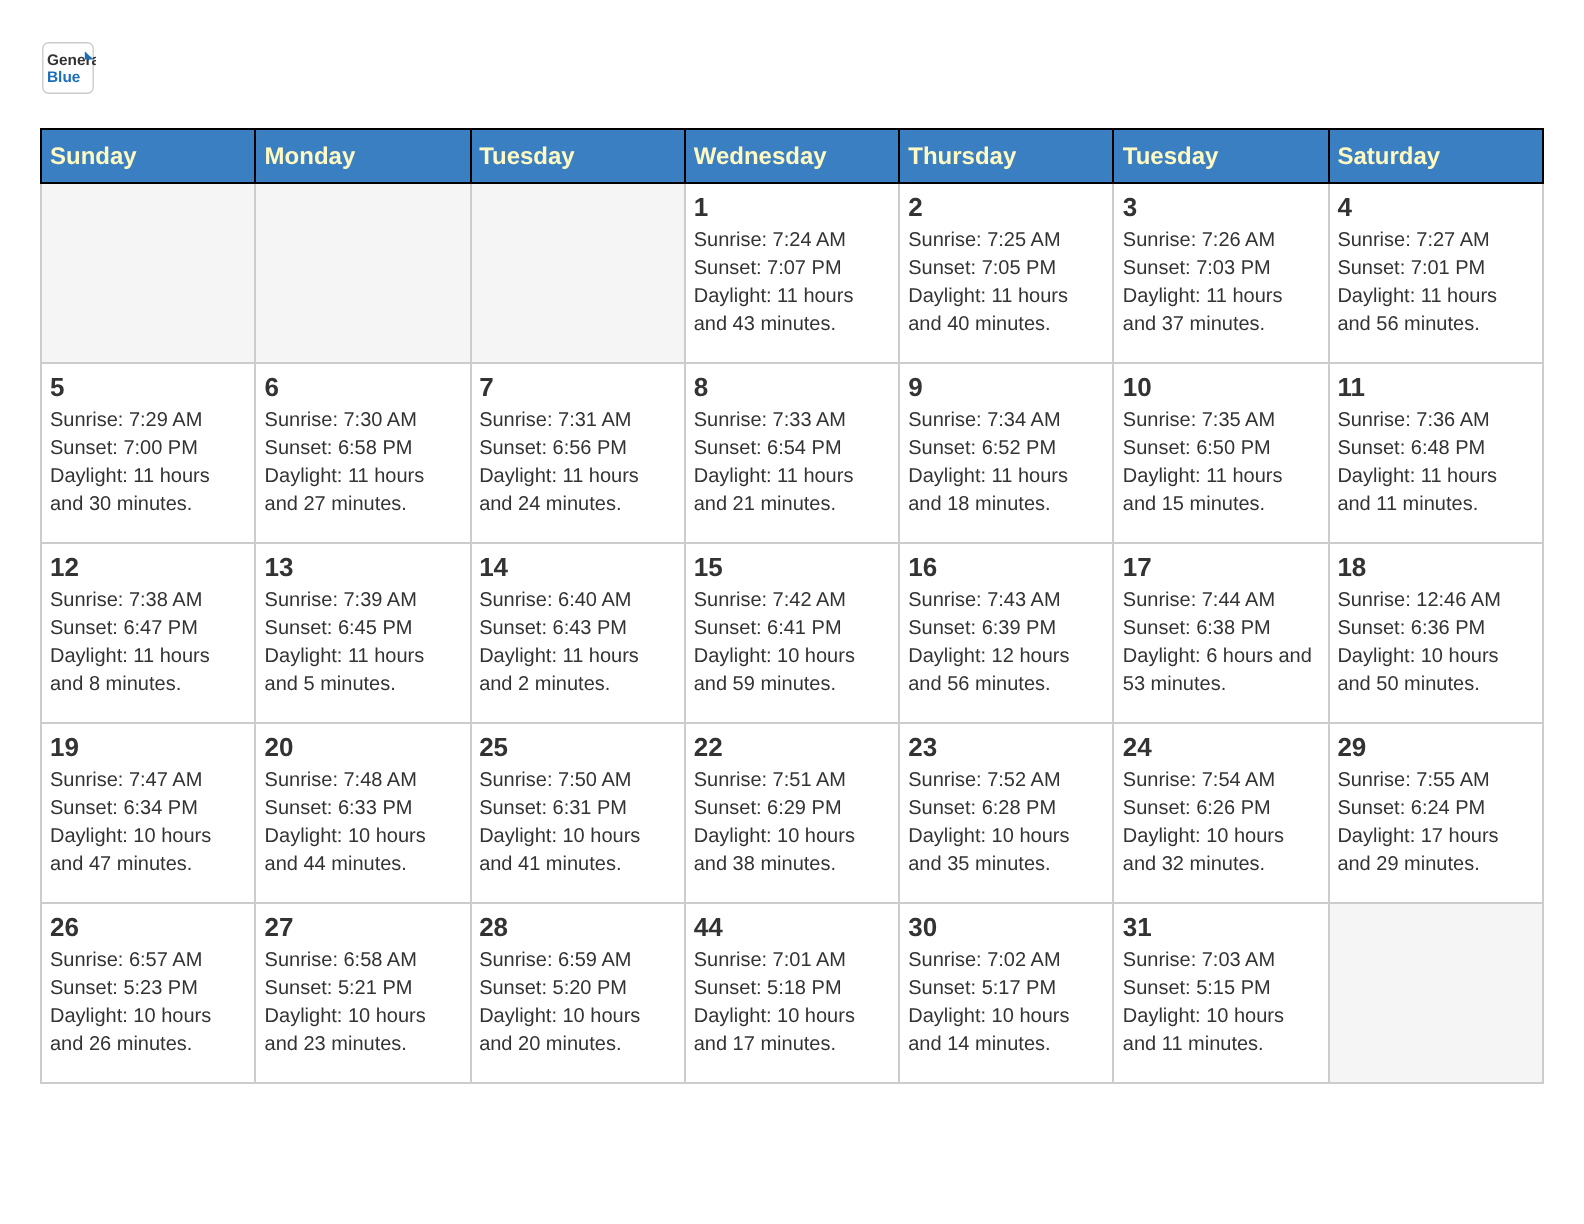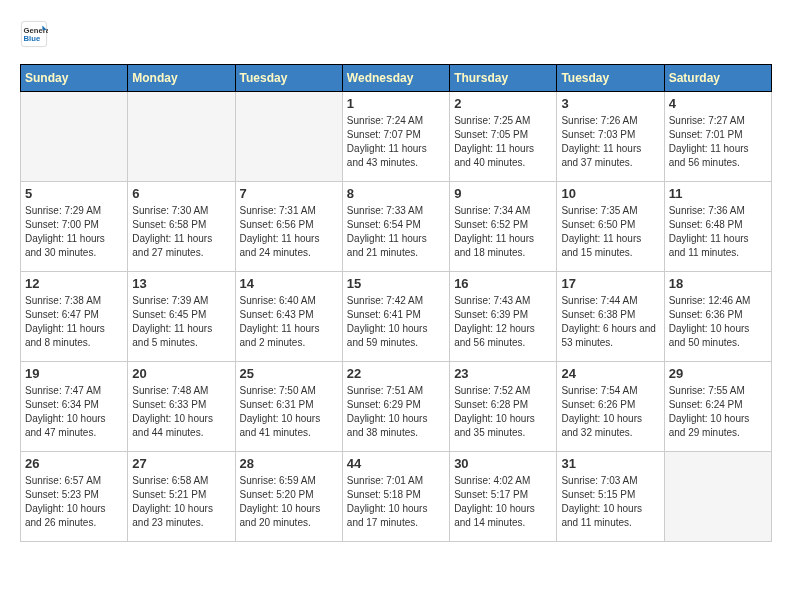--- a/index.html
+++ b/index.html
@@ -304,21 +304,21 @@
           <div>Sunrise: 7:54 AM</div>
           <div>Sunset: 6:26 PM</div>
           <div>Daylight: 10 hours and 32 minutes.</div>
         </div>
       </td>
         <td>
         <div class="day-num">29</div>
         <div class="day-info">
           <div>Sunrise: 7:55 AM</div>
           <div>Sunset: 6:24 PM</div>
-          <div>Daylight: 10 hours and 29 minutes.</div>
+          <div>Daylight: 17 hours and 29 minutes.</div>
         </div>
       </td>
       </tr>
       <tr>
         <td>
         <div class="day-num">26</div>
         <div class="day-info">
           <div>Sunrise: 6:57 AM</div>
           <div>Sunset: 5:23 PM</div>
           <div>Daylight: 10 hours and 26 minutes.</div>
@@ -344,21 +344,21 @@
         <div class="day-num">44</div>
         <div class="day-info">
           <div>Sunrise: 7:01 AM</div>
           <div>Sunset: 5:18 PM</div>
           <div>Daylight: 10 hours and 17 minutes.</div>
         </div>
       </td>
         <td>
         <div class="day-num">30</div>
         <div class="day-info">
-          <div>Sunrise: 4:02 AM</div>
+          <div>Sunrise: 7:02 AM</div>
           <div>Sunset: 5:17 PM</div>
           <div>Daylight: 10 hours and 14 minutes.</div>
         </div>
       </td>
         <td>
         <div class="day-num">31</div>
         <div class="day-info">
           <div>Sunrise: 7:03 AM</div>
           <div>Sunset: 5:15 PM</div>
           <div>Daylight: 10 hours and 11 minutes.</div>

